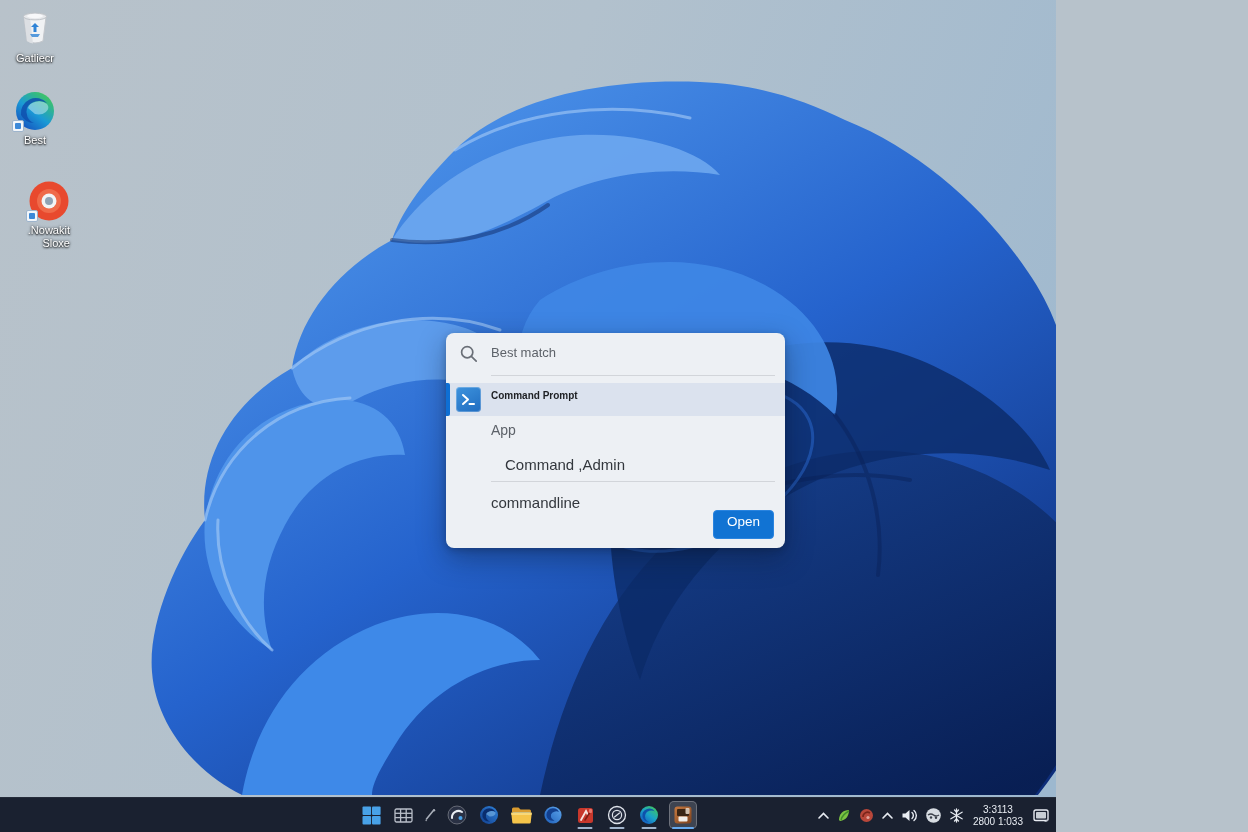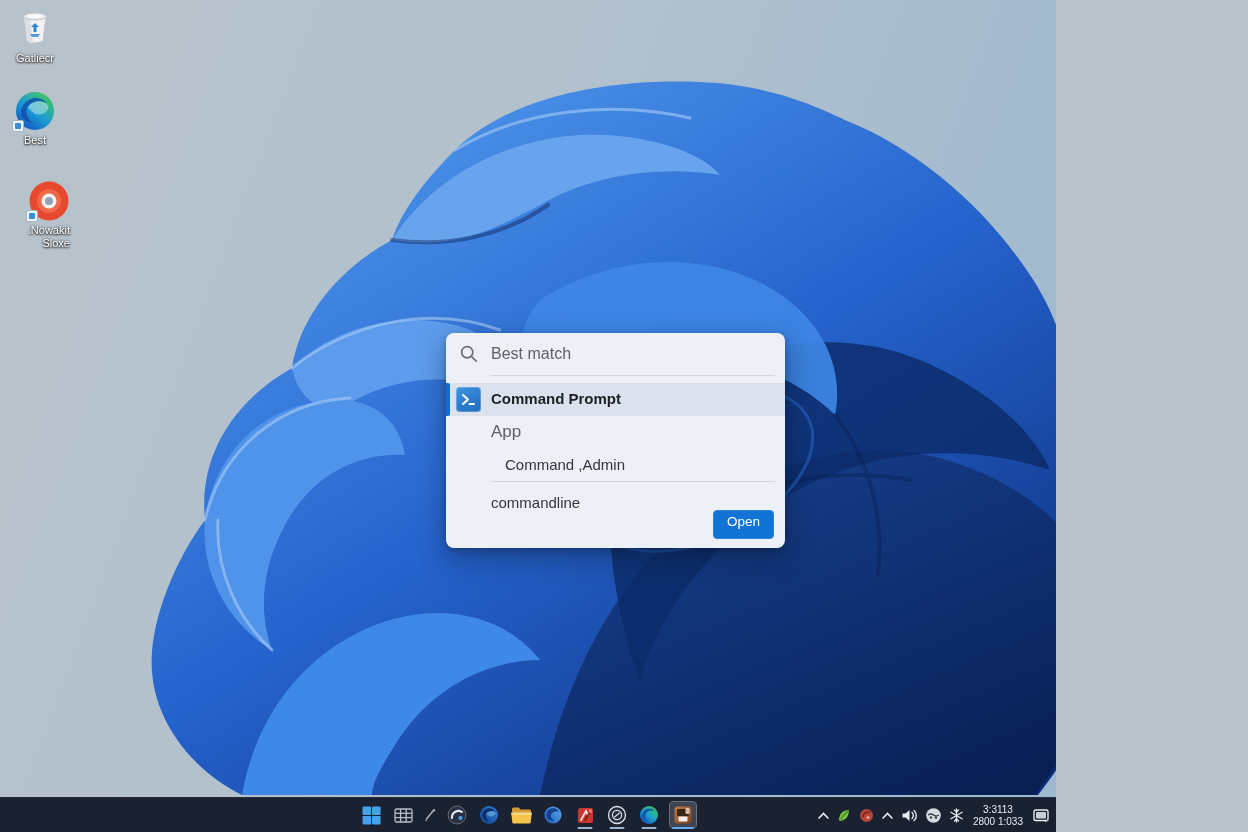--- a/index.html
+++ b/index.html
@@ -20,29 +20,29 @@
            background:#f2f6fa; border:1px solid #9db4cc; border-radius:2px; }
   .badge::after { content:""; position:absolute; inset:2px; background:#3c89d8; border-radius:1px; }
 
   
   #search-panel { position:absolute; left:446px; top:333px; width:339px; height:215px;
                   background:#edf0f4; border-radius:8px; z-index:5;
                   box-shadow:0 10px 28px rgba(10,20,40,.38), 0 2px 6px rgba(10,20,40,.25);
                   overflow:hidden; }
   .sp-row-best { position:absolute; left:0; top:0; right:0; height:43px; }
   .sp-search-icon { position:absolute; left:13px; top:11px; }
-  .sp-best-text { position:absolute; left:45px; top:12px; font-size:16px; color:#5d6269; }
+  .sp-best-text { position:absolute; left:45px; top:12px; font-size:13px; color:#5d6269; }
   .sp-underline1 { position:absolute; left:45px; right:10px; top:42px; height:1px; background:#d2d5da; }
   .sp-result { position:absolute; left:0; top:50px; right:0; height:33px; background:#dbe2ee; cursor:pointer; }
   .sp-accent { position:absolute; left:0; top:0; bottom:0; width:4px; background:#0e6fd4; border-radius:0 2px 2px 0; }
   .sp-cmd-icon { position:absolute; left:10px; top:4px; width:25px; height:25px; border-radius:4px;
                  background:linear-gradient(150deg,#3e93dd,#1f6cc0); display:flex; align-items:center;
                  justify-content:center; box-shadow:inset 0 0 0 1px rgba(255,255,255,.25); }
-  .sp-result-title { position:absolute; left:45px; top:7px; font-size:15px; font-weight:700; color:#1d1f23; }
-  .sp-type { position:absolute; left:45px; top:89px; font-size:17px; color:#5d6269; }
+  .sp-result-title { position:absolute; left:45px; top:7px; font-size:10px; font-weight:700; color:#1d1f23; }
+  .sp-type { position:absolute; left:45px; top:89px; font-size:14px; color:#5d6269; }
   .sp-sug1 { position:absolute; left:59px; top:123px; font-size:15px; color:#33373d; cursor:pointer; }
   .sp-underline2 { position:absolute; left:45px; right:10px; top:148px; height:1px; background:#d2d5da; }
   .sp-sug2 { position:absolute; left:45px; top:161px; font-size:15px; color:#33373d; cursor:pointer; }
   .sp-open { position:absolute; right:11px; bottom:9px; padding:3px 13px 9px; font-size:13.5px;
              color:#fff; background:#1173d3; border:1px solid #2a84df; border-radius:4px; cursor:pointer;
              font-family:"Liberation Sans", sans-serif; }
 
   
   #taskbar { position:absolute; left:0; right:0; bottom:0; height:35px; z-index:10;
              background:#1a2130; border-top:1px solid rgba(255,255,255,.05);

